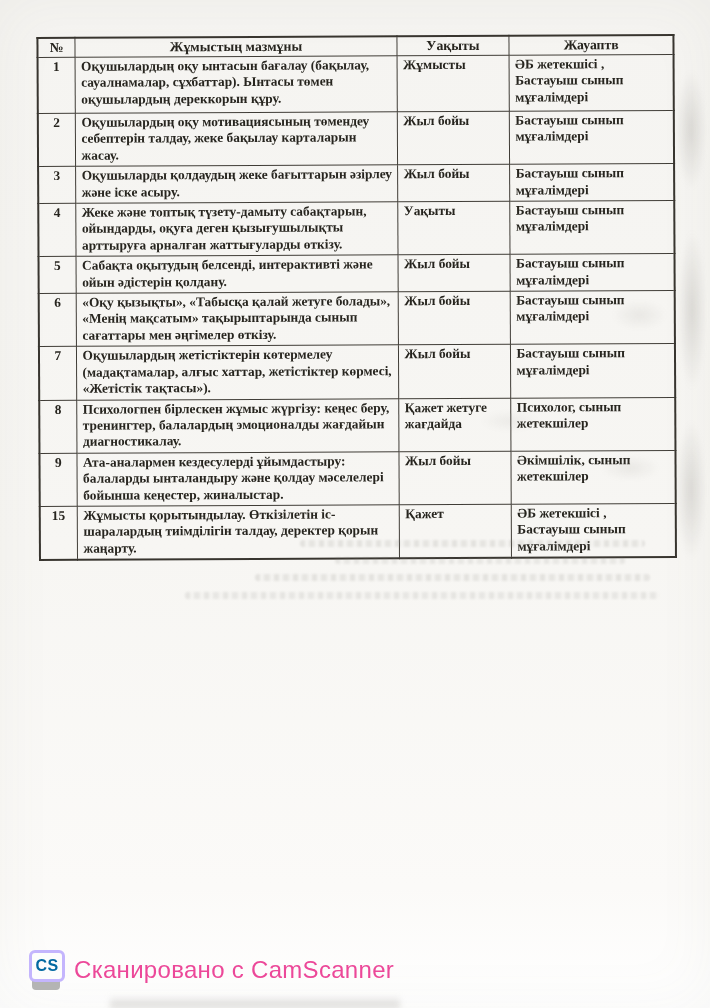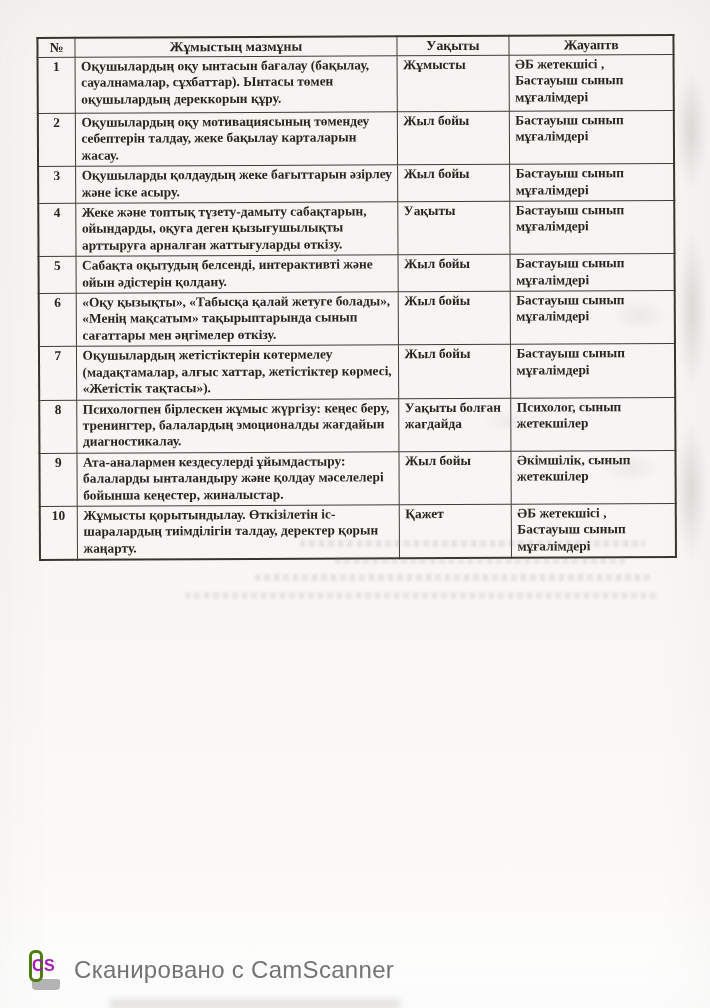--- a/index.html
+++ b/index.html
@@ -51,33 +51,33 @@
     filter:blur(2px);
   }
   .bottom-smudge {
     position:absolute; left:110px; top:995px; width:290px; height:13px;
     background:linear-gradient(180deg, rgba(0,0,0,0), rgba(150,146,140,0.35));
     filter:blur(3px); pointer-events:none;
   }
   
   .cs-badge { position:absolute; left:29px; top:950px; width:36px; height:41px; }
   .cs-box {
-    position:absolute; left:0; top:0; width:14px; height:32px; box-sizing:border-box;
-    border:3px solid #4d7c0f; border-radius:6px; background:#fdfdfd; z-index:2;
+    position:absolute; left:0; top:0; width:36px; height:32px; box-sizing:border-box;
+    border:3px solid #c4b5fd; border-radius:6px; background:#fdfdfd; z-index:2;
     font-family:"Liberation Sans", sans-serif; font-weight:bold; font-size:16px;
-    color:#a21caf; text-align:center; line-height:26px; letter-spacing:0.5px;
+    color:#0369a1; text-align:center; line-height:26px; letter-spacing:0.5px;
   }
   .cs-bar {
     position:absolute; left:3px; top:29px; width:28px; height:11px;
     background:#b4b4b4; border-radius:2px 2px 4px 4px; z-index:1;
   }
   .cs-watermark {
     position:absolute; left:74px; top:956px;
     font-family:"Liberation Sans", sans-serif; font-size:24px; font-weight:400;
-    color:#737373; letter-spacing:0.3px; white-space:nowrap;
+    color:#ec4899; letter-spacing:0.3px; white-space:nowrap;
   }
 </style>
 </head>
 <body>
 
 <div class="page"></div>
 
 <div class="scan-table-wrap">
   <table class="plan">
     <colgroup>
@@ -133,31 +133,31 @@
         </tr>
         <tr style="height: 51px;">
           <td class="col-num">7</td>
           <td class="col-content">Оқушылардың жетістіктерін көтермелеу (мадақтамалар, алғыс хаттар, жетістіктер көрмесі, «Жетістік тақтасы»).</td>
           <td class="col-time">Жыл бойы</td>
           <td class="col-resp">Бастауыш сынып мұғалімдері</td>
         </tr>
         <tr style="height: 52px;">
           <td class="col-num">8</td>
           <td class="col-content">Психологпен бірлескен жұмыс жүргізу: кеңес беру, тренингтер, балалардың эмоционалды жағдайын диагностикалау.</td>
-          <td class="col-time">Уақыты болған жағдайда</td>
+          <td class="col-time">Қажет жетуге жағдайда</td>
           <td class="col-resp">Психолог,  сынып жетекшілер</td>
         </tr>
         <tr style="height: 50px;">
           <td class="col-num">9</td>
           <td class="col-content">Ата-аналармен кездесулерді ұйымдастыру: балаларды ынталандыру және қолдау мәселелері бойынша кеңестер, жиналыстар.</td>
           <td class="col-time">Жыл бойы</td>
           <td class="col-resp">Әкімшілік, сынып жетекшілер</td>
         </tr>
         <tr style="height: 51px;">
-          <td class="col-num">10</td>
+          <td class="col-num">15</td>
           <td class="col-content">Жұмысты қорытындылау. Өткізілетін іс-шаралардың тиімділігін талдау, деректер қорын жаңарту.</td>
           <td class="col-time">Қажет</td>
           <td class="col-resp">ӘБ жетекшісі , Бастауыш сынып мұғалімдері</td>
         </tr>
       </tbody>
   </table>
 </div>
 
 <div>
   <div class="bleed" style="left:300px; top:540px; width:345px; height:7px;"></div>

